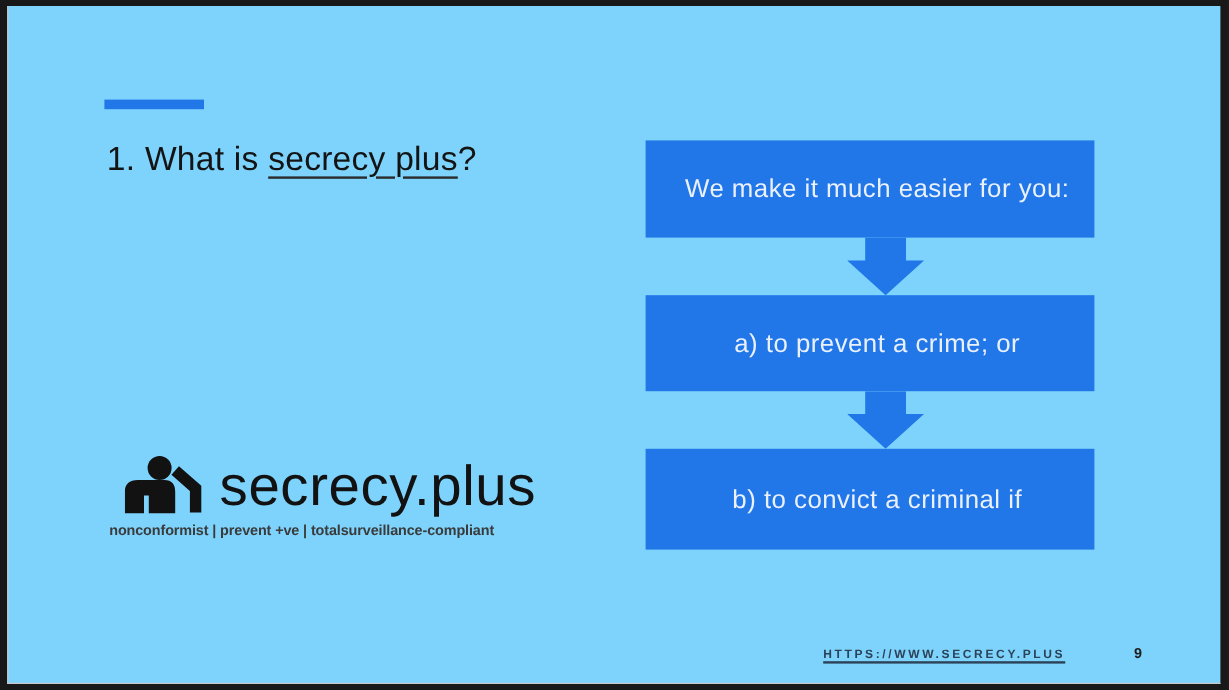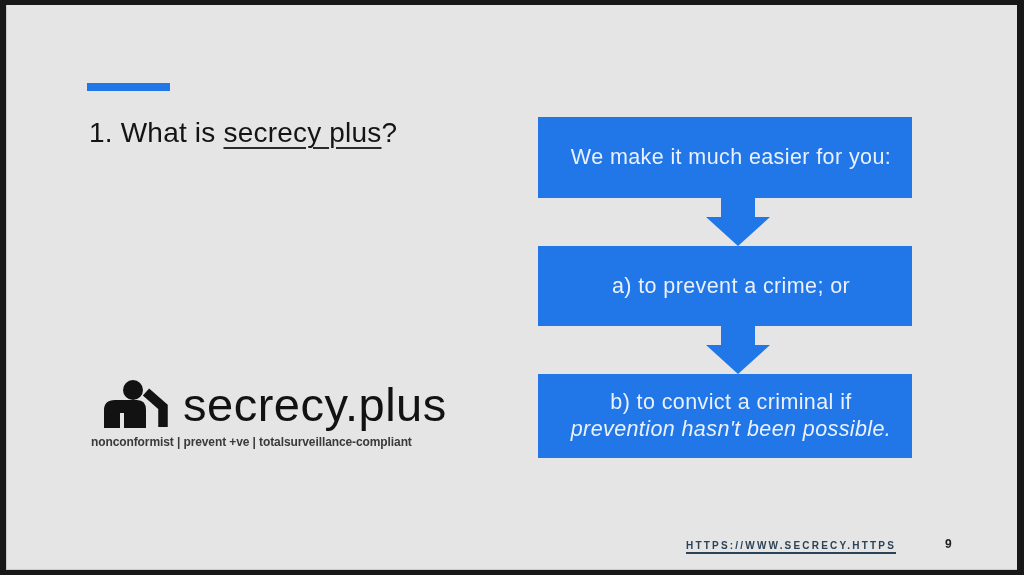--- a/index.html
+++ b/index.html
@@ -8,21 +8,21 @@
     width: 1024px;
     height: 575px;
     background: #181818;
     overflow: hidden;
     font-family: "Liberation Sans", sans-serif;
   }
   .slide {
     position: absolute;
     left: 6px; top: 5px;
     width: 1011px; height: 565px;
-    background: #e5e5e5;
+    background: #7dd3fc;
     border-left: 1px solid #c9c9c9;
     border-bottom: 1px solid #c9c9c9;
     box-sizing: border-box;
     text-decoration: underline;
   }
   .accent-bar {
     position: absolute;
     left: 80px; top: 78px;
     width: 83px; height: 8px;
     background: #2176E8;
@@ -141,33 +141,32 @@
       <span>a) to prevent a crime; or</span>
     </div>
 
     <svg class="arrow arrow2" viewBox="0 0 64 48" xmlns="http://www.w3.org/2000/svg">
       <path d="M15 0 H49 V19 H64 L32 48 L0 19 H15 Z" fill="#2176E8"></path>
     </svg>
 
     <div class="fbox box3">
       <span>
         <span>b) to convict a criminal if</span><br>
-        <em>prevention hasn't been possible.</em>
       </span>
     </div>
 
   </div>
 
   <svg class="logo-icon" viewBox="0 0 70 48" xmlns="http://www.w3.org/2000/svg">
     <circle cx="29" cy="10" r="10" fill="#121212"></circle>
     <path d="M42 12 L59 27 L59 47" fill="none" stroke="#121212" stroke-width="9.5" stroke-linejoin="miter"></path>
     <path d="M0 48 V30 Q0 20 11 20 H33 Q42 20 42 30 V48 H20 V33 H16 V48 Z" fill="#121212"></path>
   </svg>
 
   <div class="logo-wordmark">secrecy.plus</div>
 
   <div class="logo-tagline">nonconformist | prevent +ve | totalsurveillance-compliant</div>
 
-  <a class="footer-url">HTTPS://WWW.SECRECY.HTTPS</a>
+  <a class="footer-url">HTTPS://WWW.SECRECY.PLUS</a>
 
   <div class="page-number">9</div>
 
 </div>
 
 </body></html>

